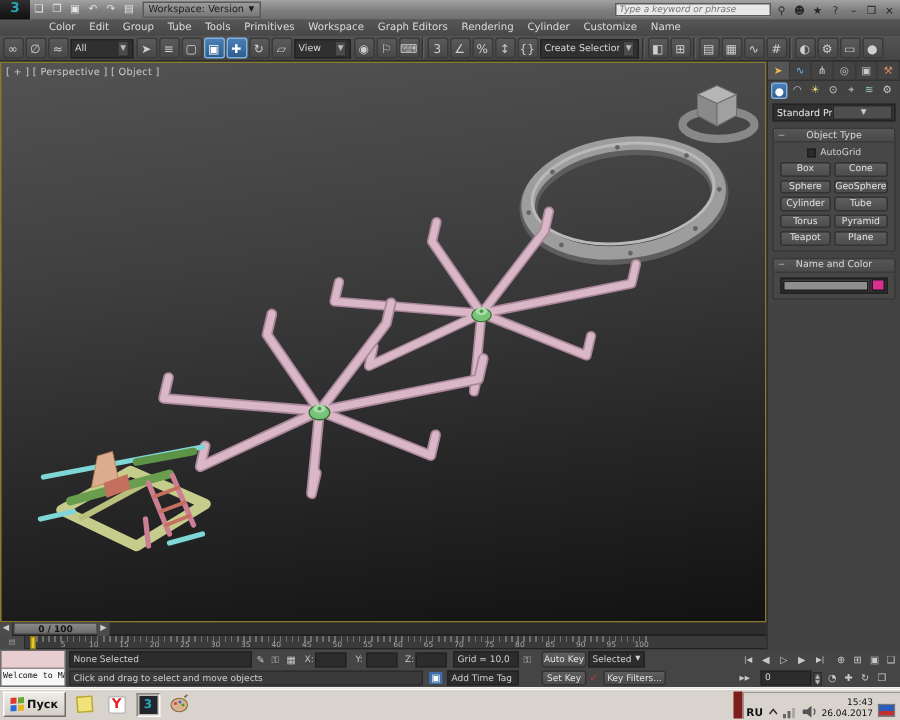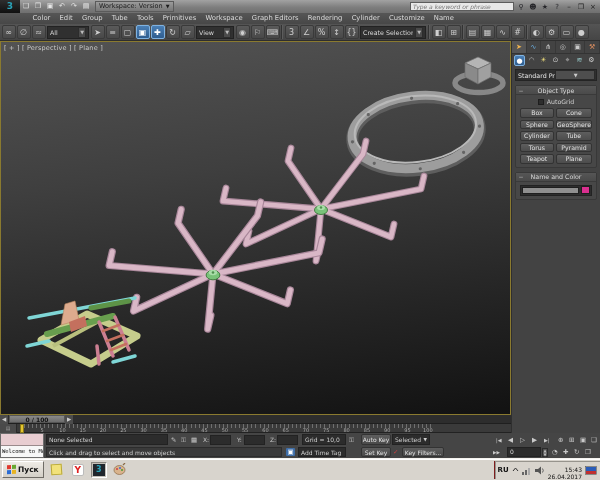--- a/index.html
+++ b/index.html
@@ -111,22 +111,22 @@
   #taskbar { position:absolute; left:0; top:458px; width:600px; height:22px; background:#d8d4cd; border-top:1px solid #f4f2ee;
     display:flex; align-items:center; z-index:40; box-shadow:inset 0 1px 0 #fff; }
   #start-btn { margin-left:2px; height:17px; background:linear-gradient(#efece6,#d3cfc7); border:1px solid;
     border-color:#fff #6f6c66 #6f6c66 #fff; display:flex; align-items:center; gap:2px; padding:0 4px; }
   #start-flag { width:9px; height:9px; display:grid; grid-template-columns:1fr 1fr; grid-template-rows:1fr 1fr; gap:0.5px; transform:skewY(-4deg); }
   #start-flag i { display:block; }
   #start-label { font-size:7.5px; font-weight:bold; color:#111; }
   .task-ic { width:16px; height:16px; margin-left:5px; display:flex; align-items:center; justify-content:center;
     font-size:9px; border:1px solid transparent; }
   .task-ic.pressed { background:#c3bfb7; border-color:#8a8780 #fff #fff #8a8780; }
-  #tray { margin-left:auto; display:flex; align-items:flex-start; gap:3px; height:18px; border-left:1px solid #7f1d1d;
-    padding:5px 3px; box-shadow:inset 1px 1px 0 #97948d; }
+  #tray { margin-left:auto; display:flex; align-items:flex-end; gap:3px; height:18px; border-left:6px solid #7f1d1d;
+    padding:0 3px; box-shadow:inset 1px 1px 0 #97948d; }
   #tray-lang { font-size:7px; color:#111; font-weight:bold; }
   #clock { text-align:right; line-height:7px; }
   #clock div { font-size:6px; color:#111; }
 </style>
 </head>
 <body>
 <div id="app">
 
   <div id="titlebar">
     <div id="max-logo">3</div>
@@ -302,21 +302,21 @@
         </g>
       </g>
 
       <g>
         <ellipse cx="478" cy="41" rx="24" ry="9.5" fill="none" stroke="#8f8f8f" stroke-width="5.5" opacity="0.9"></ellipse>
         <polygon points="477,15 490,21 477,27 464,21" fill="#b5b5b5" stroke="#6e6e6e" stroke-width="0.7"></polygon>
         <polygon points="464,21 477,27 477,42 464,35" fill="#8a8a8a" stroke="#6e6e6e" stroke-width="0.7"></polygon>
         <polygon points="490,21 477,27 477,42 490,35" fill="#a0a0a0" stroke="#6e6e6e" stroke-width="0.7"></polygon>
       </g>
     </svg>
-    <span id="vp-label">[ + ] [ Perspective ] [ Plane ]</span>
+    <span id="vp-label">[ + ] [ Perspective ] [ Object ]</span>
   </div>
 
   <div id="cmdpanel">
     <div id="cp-tabs">
       <span class="cp-tab active">➤</span>
       <span class="cp-tab" style="color:#6db3e8">∿</span>
       <span class="cp-tab">⋔</span>
       <span class="cp-tab">◎</span>
       <span class="cp-tab">▣</span>
       <span class="cp-tab" style="color:#d98c5f">⚒</span>

